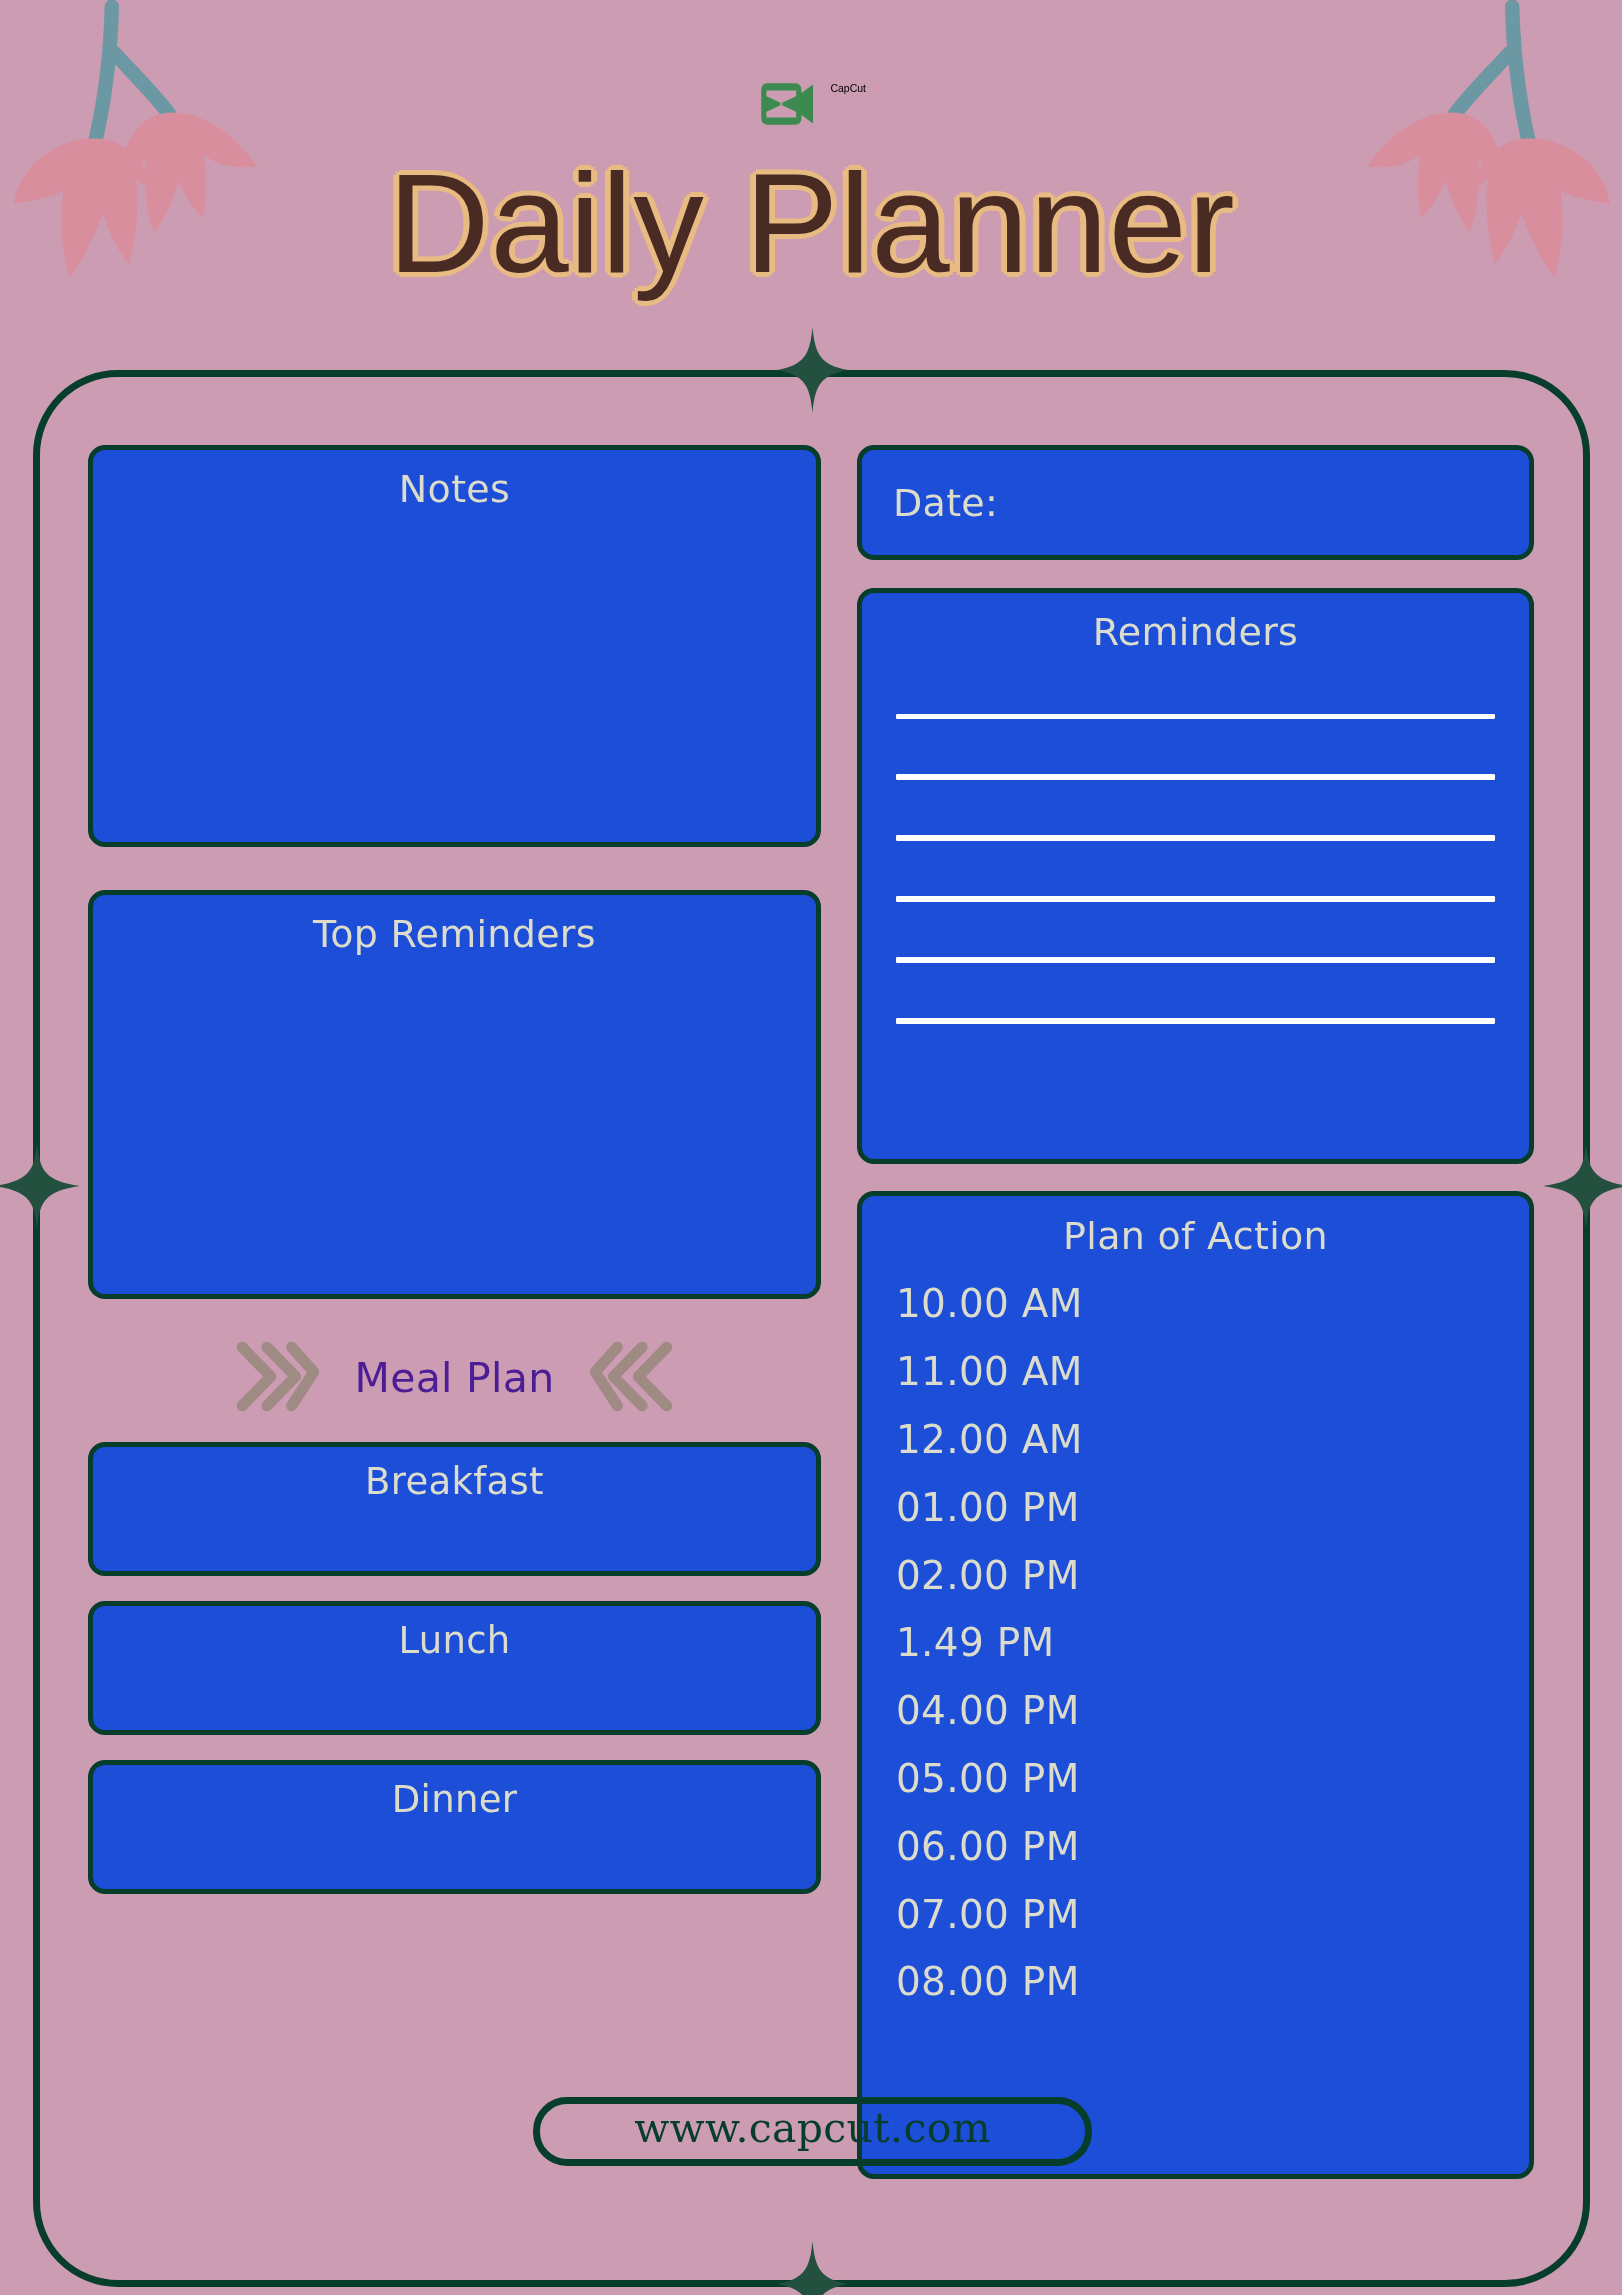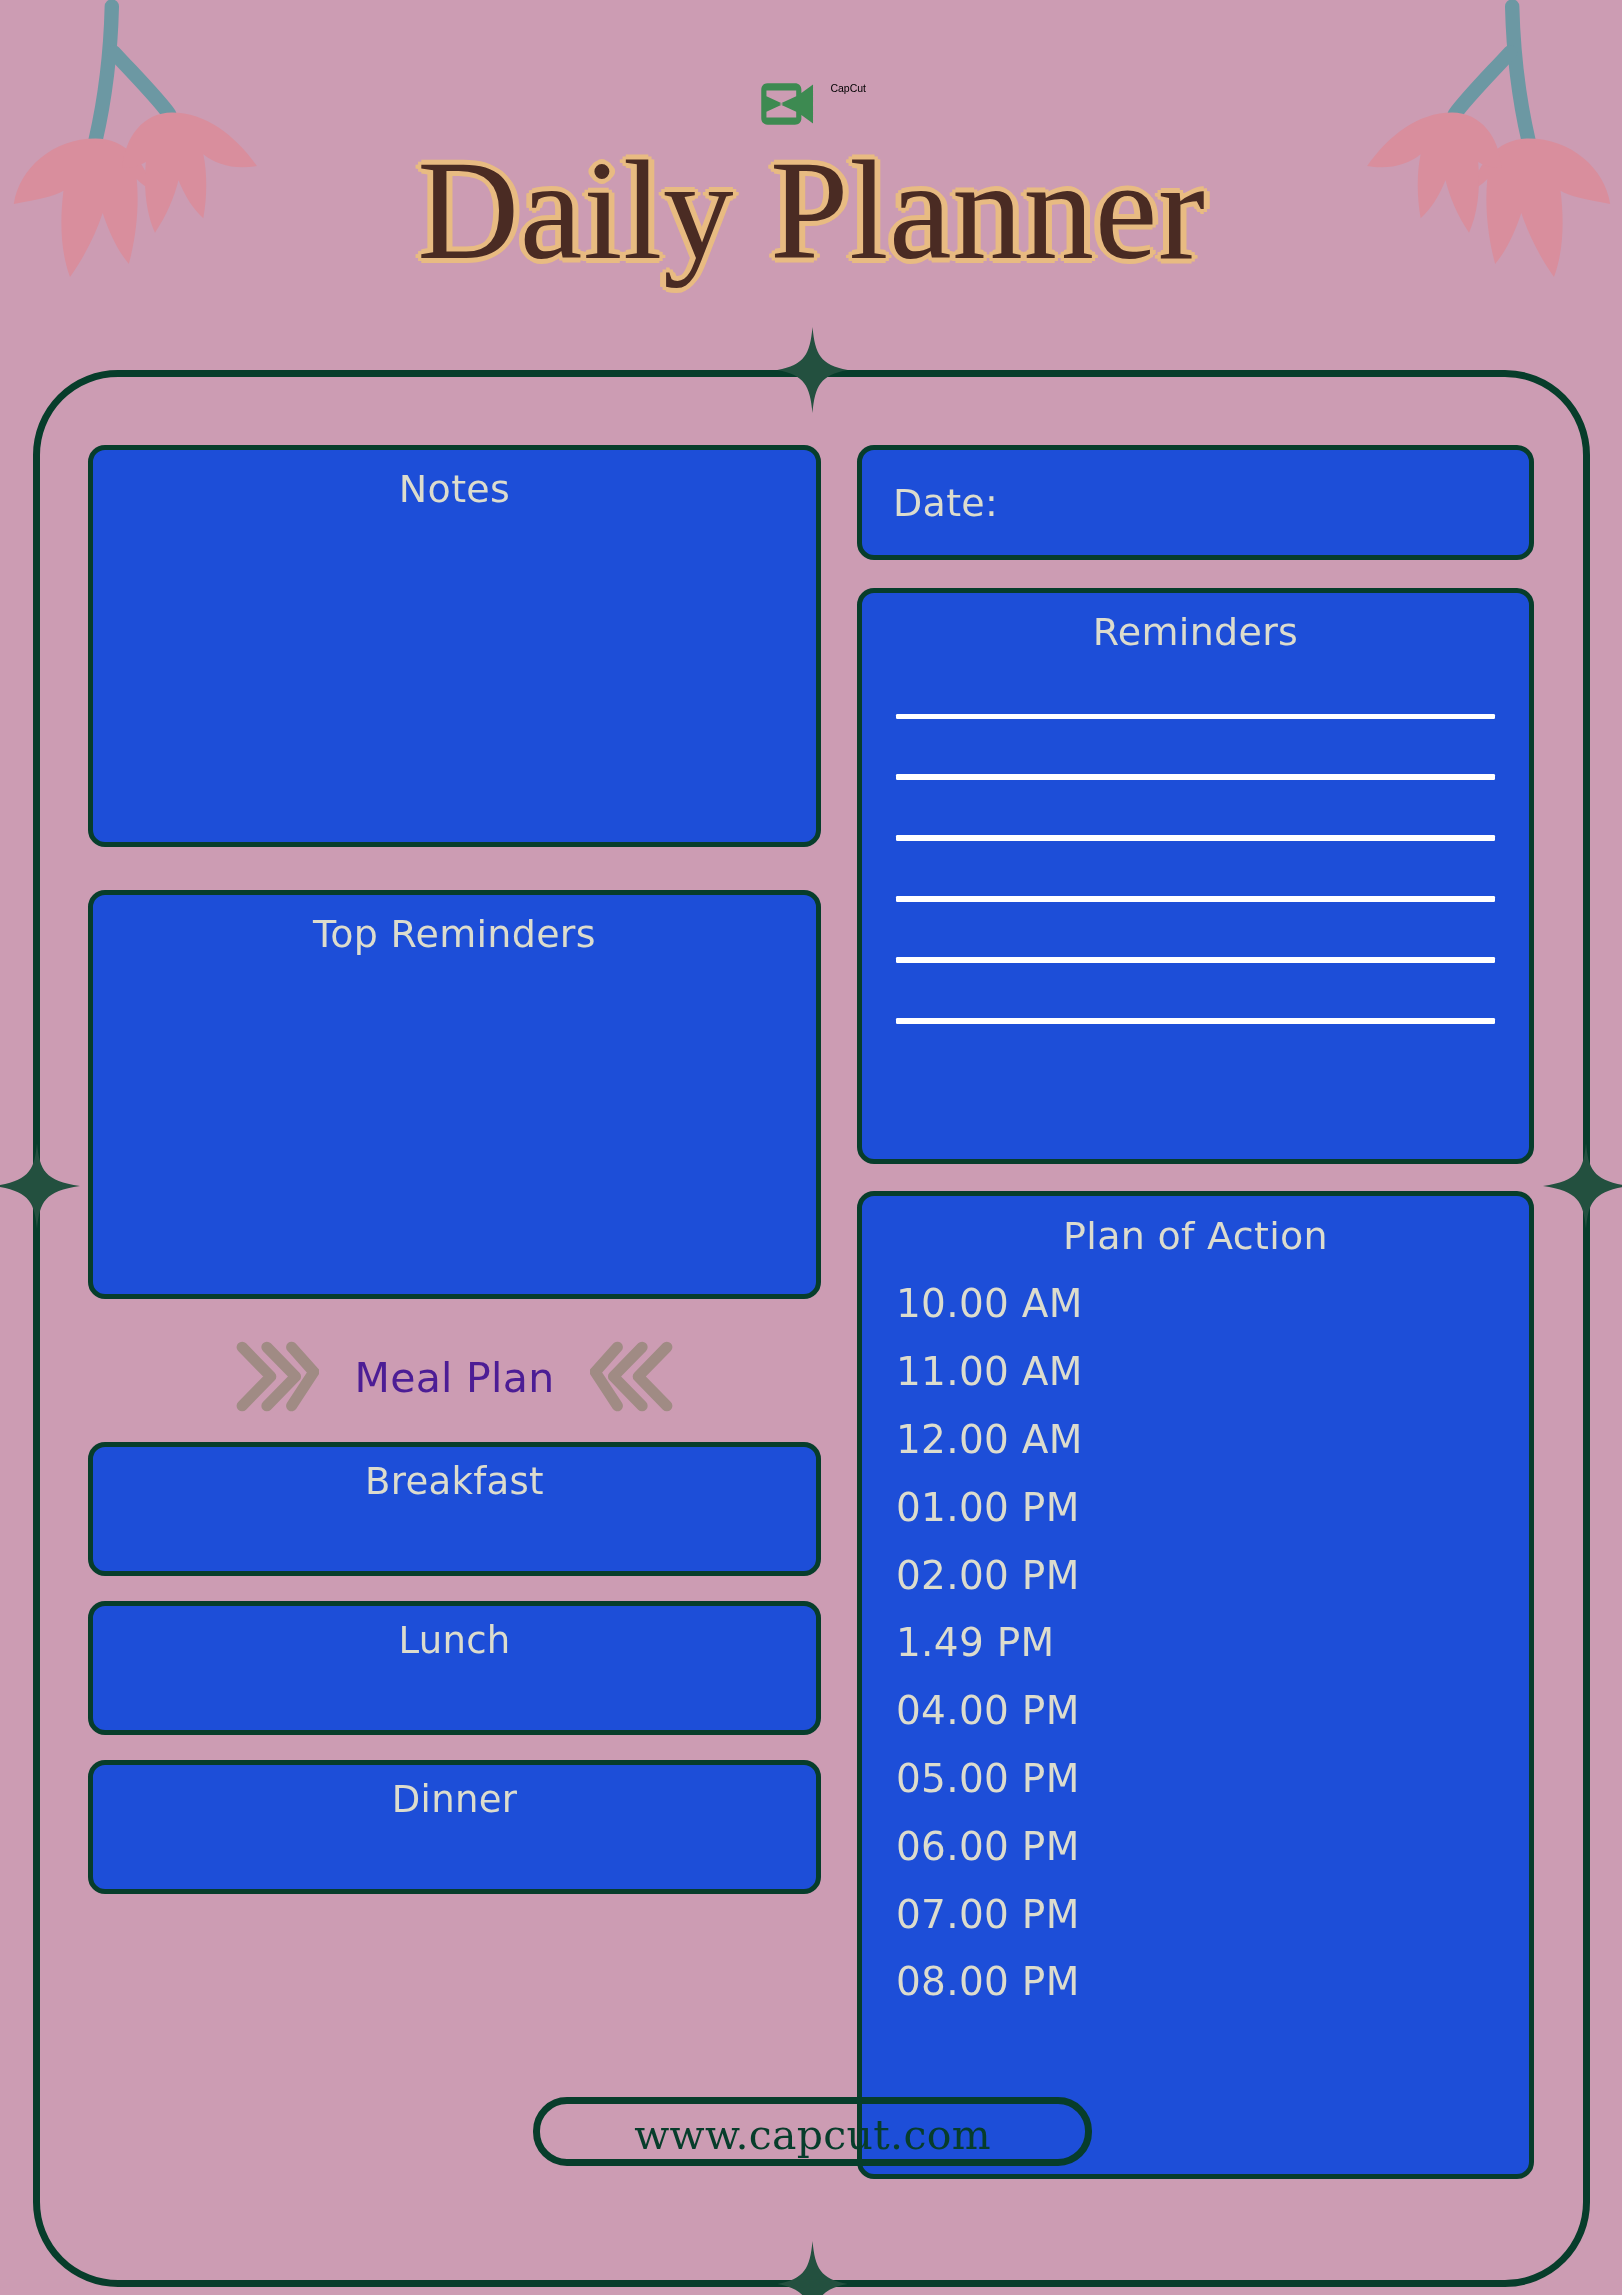--- a/index.html
+++ b/index.html
@@ -31,23 +31,23 @@
     height: 59px;
     display: flex;
     align-items: flex-start;
     justify-content: center;
     gap: 14.4px;
   }
   #brand-mark { display: block; }
 
   #page-title {
     position: absolute;
-    top: 134px; left: 0; right: 0;
+    top: 147px; left: 0; right: 0;
     text-align: center;
-    font-family: Liberation Serif, serif;
+    font-family: Liberation Sans, sans-serif;
     font-size: 141px;
     font-weight: 400;
     letter-spacing: 0.7px;
     color: #4a2b23;
     line-height: 1.08;
     text-shadow:
       -4.6px 0 0 #e8bb82,  4.6px 0 0 #e8bb82,
        0 -4.6px 0 #e8bb82, 0  4.6px 0 #e8bb82,
       -3.3px -3.3px 0 #e8bb82, 3.3px -3.3px 0 #e8bb82,
       -3.3px  3.3px 0 #e8bb82, 3.3px  3.3px 0 #e8bb82,
@@ -157,21 +157,21 @@
 
   
   #footer-url {
     position: absolute;
     left: 533px; top: 2097px;
     width: 559px; height: 69px;
     border: 7.2px solid #073d2b;
     border-radius: 34px;
     background: transparent;
     display: flex;
-    align-items: flex-end;
+    align-items: flex-start;
     justify-content: center;
     z-index: 7;
   }
   #footer-url span {
     color: #073d2b;
     font-family: "DejaVu Serif", serif;
     font-size: 41px;
     letter-spacing: 0.3px;
   }
 </style>

